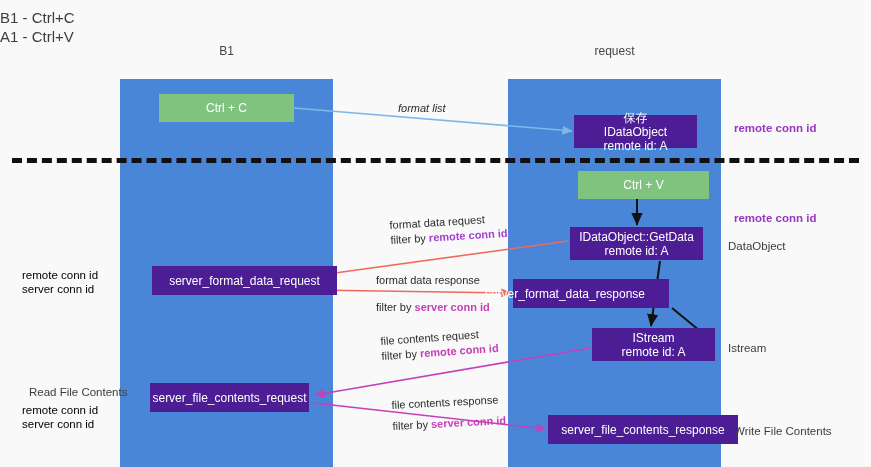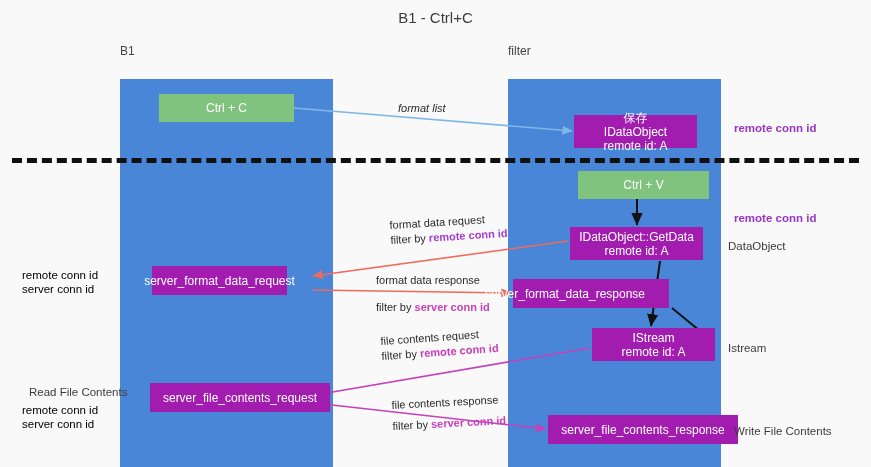--- a/index.html
+++ b/index.html
@@ -19,34 +19,34 @@
   
   .lane {
     position: absolute;
     background: #4a86d8;
   }
   #lane-b1 { left: 120px; top: 79px; width: 213px; height: 388px; }
   #lane-a1 { left: 508px; top: 79px; width: 213px; height: 388px; }
 
   .lane-header {
     position: absolute;
+    text-align: center;
     color: #444;
     font-size: 12px;
     line-height: 15px;
     width: 213px;
   }
   #hdr-b1 { left: 120px; top: 44px; }
   #hdr-a1 { left: 508px; top: 44px; }
 
   
   #title {
     position: absolute;
     left: 0; top: 8px;
     width: 871px;
-    text-align: center;
     font-size: 15px;
     line-height: 19px;
     color: #3c3c3c;
   }
 
   
   #divider {
     position: absolute;
     left: 12px; top: 158px;
     width: 847px; height: 0;
@@ -60,33 +60,33 @@
     flex-direction: column;
     align-items: center;
     justify-content: center;
     color: #ffffff;
     font-size: 12px;
     line-height: 14px;
     text-align: center;
     padding: 2px 24px;
   }
   .node.green  { background: #7fc37f; }
-  .node.orange { background: #a21caf; }
+  .node.orange { background: #4c1d95; }
 
   
   #n-ctrlc    { left: 159px; top: 94px;  width: 135px; height: 28px; }
   #n-idataobj { left: 574px; top: 115px; width: 123px; height: 33px; }
   
   #n-ctrlv    { left: 578px; top: 171px; width: 131px; height: 28px; }
   #n-getdata  { left: 570px; top: 227px; width: 133px; height: 33px; text-align: center; }
-  #n-sfdreq   { left: 152px; top: 266px; width: 135px; height: 29px; }
+  #n-sfdreq   { left: 152px; top: 266px; width: 185px; height: 29px; }
   #n-sfdresp  { left: 513px; top: 279px; width: 156px; height: 29px; align-items: flex-end; }
   
   #n-istream  { left: 592px; top: 328px; width: 123px; height: 33px; }
-  #n-sfcreq   { left: 150px; top: 383px; width: 180px; height: 29px; }
+  #n-sfcreq   { left: 150px; top: 383px; width: 159px; height: 29px; }
   #n-sfcresp  { left: 548px; top: 415px; width: 190px; height: 29px; }
 
   
   .ann {
     position: absolute;
     font-size: 11.5px;
     line-height: 14px;
     white-space: nowrap;
   }
   .ann.purple { color: #9a34c4; font-weight: bold; }
@@ -128,27 +128,28 @@
     pointer-events: none;
   }
 </style>
 </head>
 <body>
 
 <div id="stage">
 
   <div id="title">
     <div>B1 - Ctrl+C</div>
+    <div>A1 - Ctrl+V</div>
   </div>
 
   <div class="lane-header" id="hdr-b1">
     <div>B1</div>
   </div>
   <div class="lane-header" id="hdr-a1">
-    <div>filter</div>
+    <div>request</div>
   </div>
 
   <div class="lane" id="lane-b1"></div>
   <div class="lane" id="lane-a1"></div>
 
   <svg id="wires" viewBox="0 0 871 467">
     <defs>
       <marker id="ah-blue" markerWidth="7" markerHeight="7" refX="6" refY="3.2" orient="auto">
         <path d="M0,0.4 L6.4,3.2 L0,6 z" fill="#7fb8e8"></path>
       </marker>

